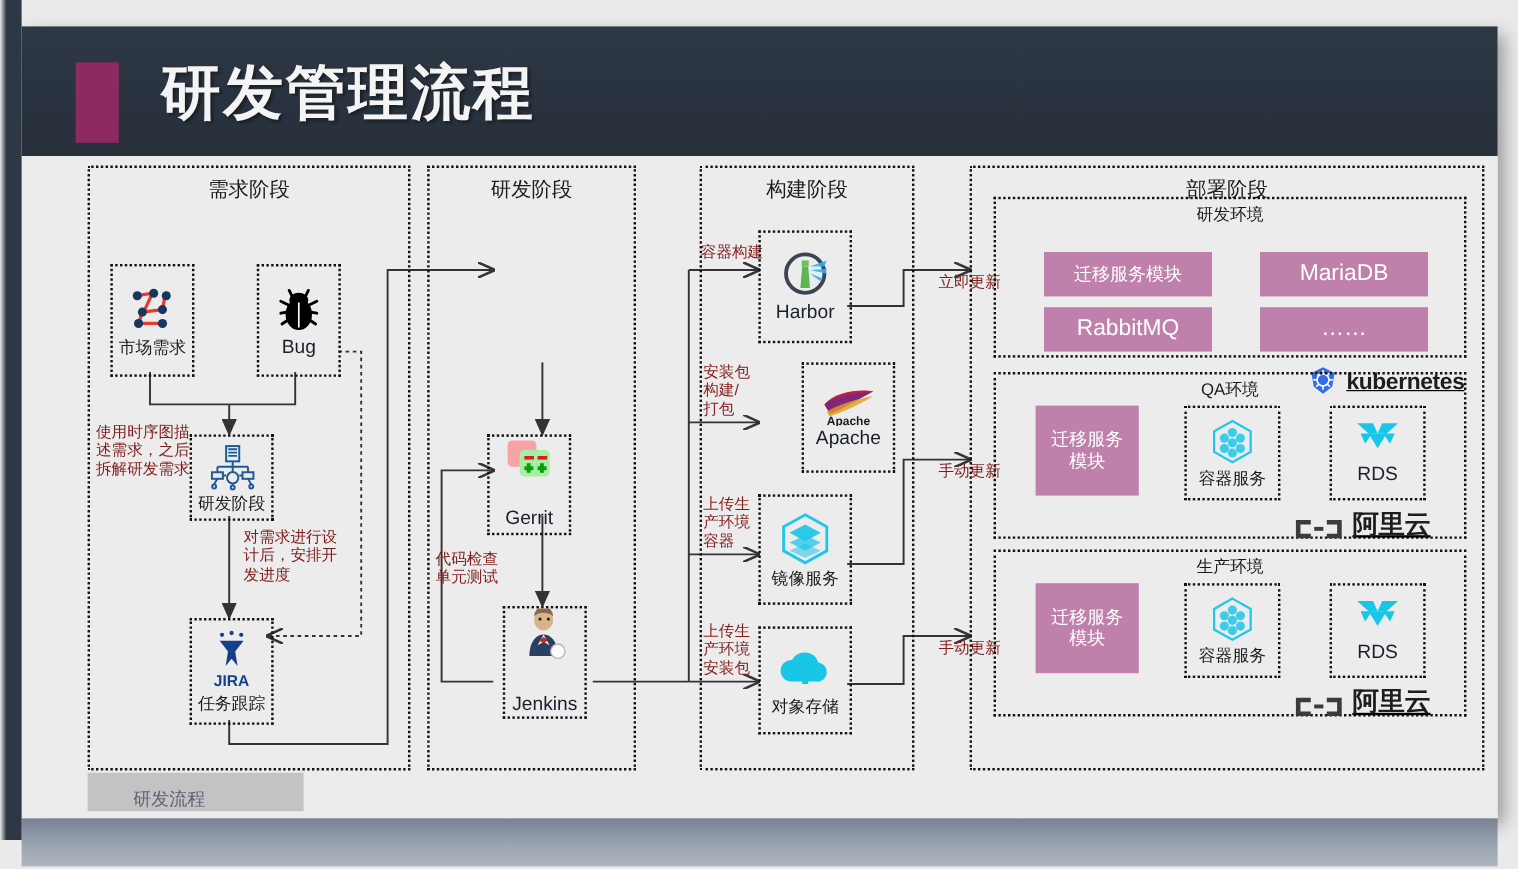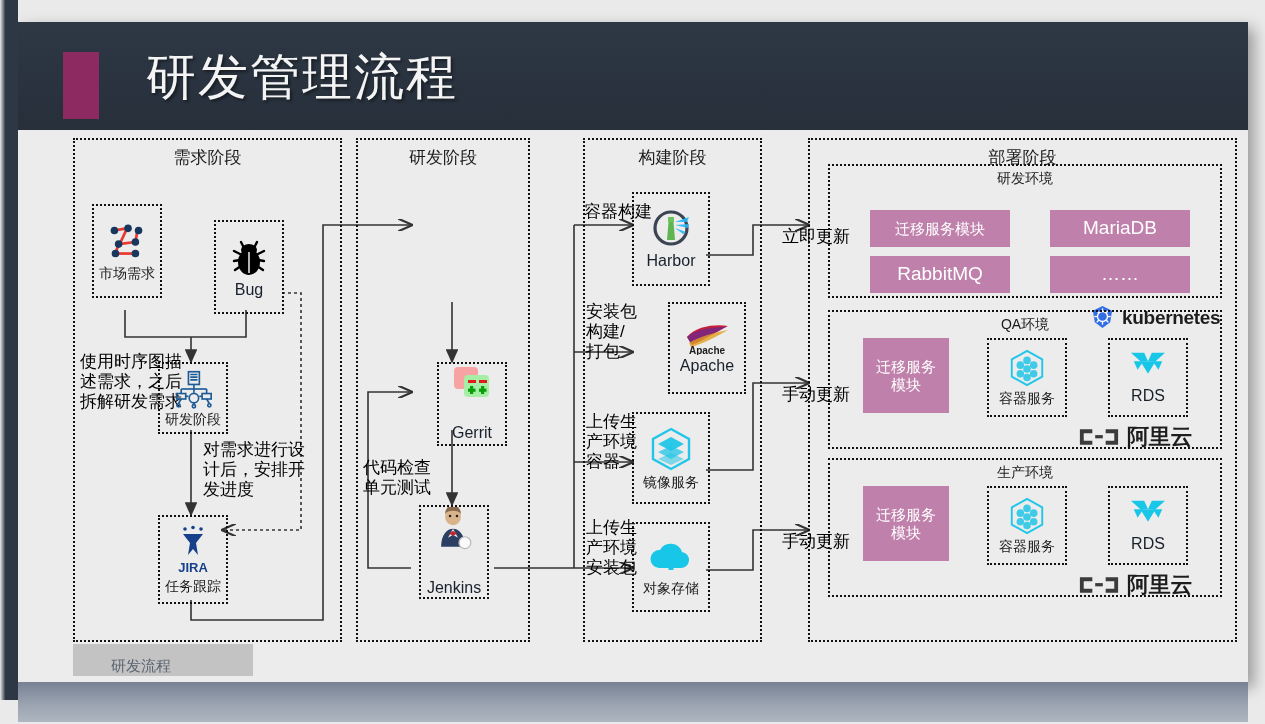--- a/index.html
+++ b/index.html
@@ -14,22 +14,22 @@
     box-shadow:6px 6px 14px rgba(0,0,0,.35);
   }
   .header{
     position:absolute;left:0;top:0;width:1230px;height:108px;
     background:linear-gradient(180deg,#2e3845 0%,#262f3a 100%);
   }
   .accent-bar{
     position:absolute;left:45px;top:30px;width:36px;height:67px;background:#8e2a62;
   }
   .title{
-    position:absolute;left:128px;top:22px;
-    font-size:50px;font-weight:normal;color:#f4f4f5;letter-spacing:2px;
+    position:absolute;left:116px;top:22px;
+    font-size:50px;font-weight:bold;color:#f4f4f5;letter-spacing:2px;
     text-shadow:2px 2px 3px rgba(0,0,0,.45);
     white-space:nowrap;
   }
   .canvas{
     position:absolute;left:0;top:108px;width:1230px;height:552px;
     background:#ececec;
   }
   .footer-strip{
     position:absolute;left:0;top:660px;width:1230px;height:40px;
     background:linear-gradient(180deg,#788293 0%,#9aa3b0 55%,#aeb6c1 100%);
@@ -66,32 +66,32 @@
 
   .purple-box{
     position:absolute;background:#bf80ab;color:#ffffff;
     display:flex;align-items:center;justify-content:center;text-align:center;
     font-size:15px;line-height:1.2;
   }
   .purple-box.en{font-size:19px;}
 
   
   .elabel{
-    position:absolute;font-size:17px;color:#000000;line-height:1.18;white-space:pre-line;
+    position:absolute;font-size:13px;color:#7f1d1d;line-height:1.18;white-space:pre-line;
   }
 
   svg.wires{position:absolute;left:0;top:0;width:1230px;height:552px;pointer-events:none;}
 
   .tab{
     position:absolute;left:55px;top:622px;width:180px;height:32px;
     background:#c3c3c3;display:flex;align-items:flex-end;
   }
   .tab span{font-size:15px;color:#5c6472;margin-left:38px;}
 
-  .brandrow{position:absolute;display:flex;align-items:center;}
+  .brandrow{position:absolute;display:flex;align-items:flex-end;text-decoration:underline;}
   .brandrow .btxt{font-size:19px;font-weight:bold;color:#1d1d1d;margin-left:7px;letter-spacing:-.3px;}
   .brandrow .btxt.cn{font-size:22px;}
 </style>
 </head>
 <body>
 
 <div class="slide">
 
   <div class="header">
     <div class="accent-bar"></div>
@@ -139,21 +139,21 @@
         <path d="M688,340 L735,340 L735,253 L790,253" marker-end="url(#ah)"></path>
 
         <path d="M688,440 L735,440 L735,400 L790,400" marker-end="url(#ah)"></path>
       </g>
     </svg>
 
     <div class="phase" style="left:55px;top:8px;width:265px;height:500px;">
       <div class="phase-title">需求阶段</div>
     </div>
 
-    <div class="node" style="left:74px;top:74px;width:66px;height:90px;">
+    <div class="node" style="left:74px;top:90px;width:66px;height:90px;">
       <svg width="42" height="42" viewBox="0 0 40 40">
         <g stroke="#e8392f" stroke-width="2.6" fill="none">
           <path d="M8 9 L20 7"></path>
             <path d="M30 9 L28 20"></path>
             <path d="M28 20 L12 22"></path>
           <path d="M12 22 L9 31"></path>
             <path d="M9 31 L27 31"></path>
             <path d="M20 7 L14 20"></path>
         </g>
         <g fill="#17375e">
@@ -233,21 +233,21 @@
       </svg>
       <div class="lbl" style="font-weight:bold;color:#17408b;font-size:13px;">JIRA</div>
       <div class="lbl">任务跟踪</div>
     </div>
 
     <div class="phase" style="left:338px;top:8px;width:170px;height:500px;">
       <div class="phase-title">研发阶段</div>
     </div>
 
 
-    <div class="node" style="left:419px;top:232px;width:66px;height:80px;gap:17px;">
+    <div class="node" style="left:388px;top:232px;width:66px;height:80px;gap:17px;">
       <svg width="42" height="40" viewBox="0 0 42 40">
         <rect x="3" y="2" width="24" height="22" rx="4" fill="#f7a3a3"></rect>
         <rect x="13" y="10" width="25" height="22" rx="4" fill="#a6eda6"></rect>
         <g fill="#e01b1b">
             <rect x="17" y="15" width="8" height="3"></rect>
             <rect x="28" y="15" width="8" height="3"></rect>
           </g>
         <g fill="#0b9e0b">
           <rect x="19" y="21" width="3.2" height="8"></rect>
             <rect x="17" y="23.6" width="7.5" height="3.2"></rect>

